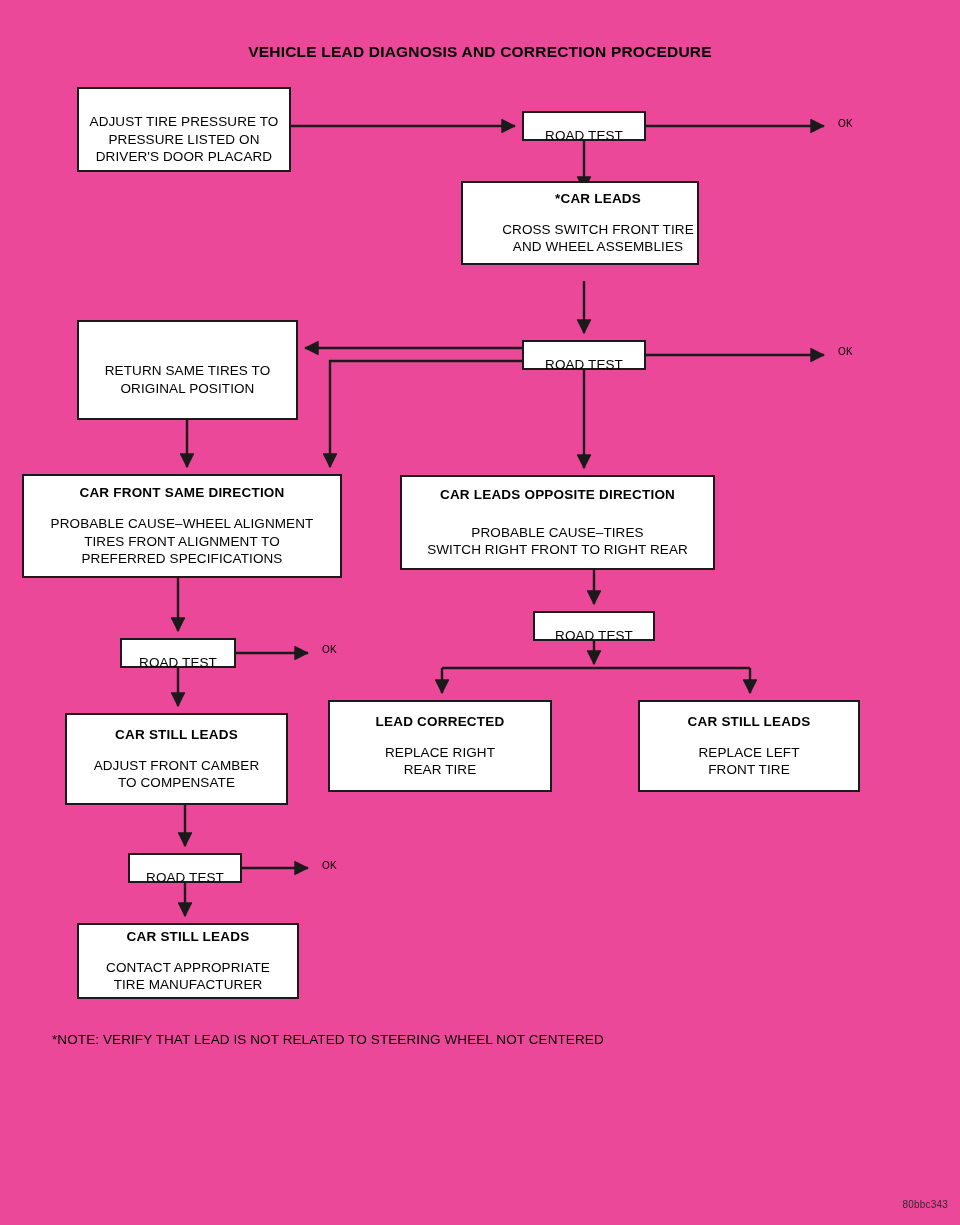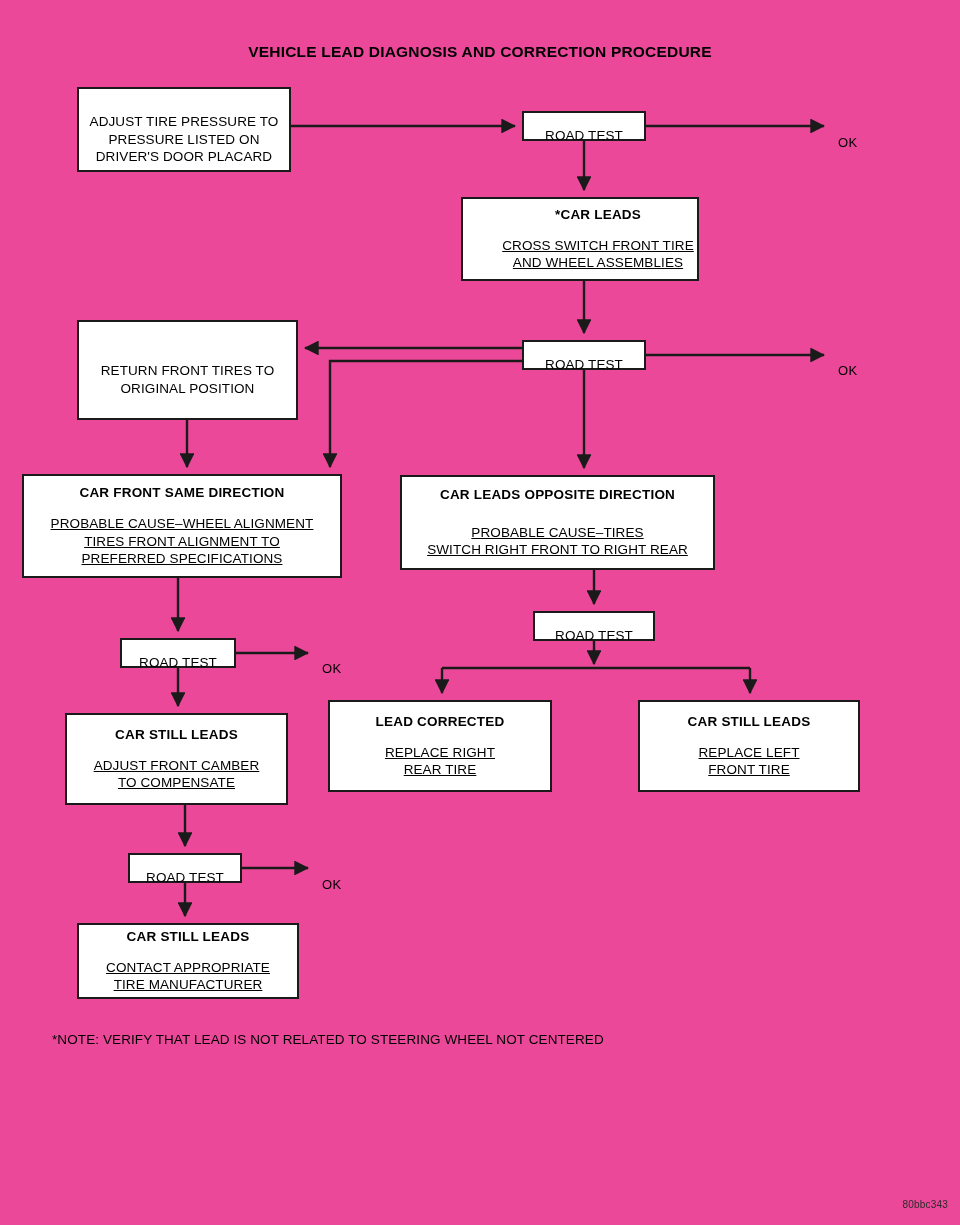--- a/index.html
+++ b/index.html
@@ -56,32 +56,30 @@
   }
   .node .bdy {
     font-weight: normal;
     font-size: 13.5px;
     letter-spacing: 0.1px;
     white-space: pre-line;
     margin-top: 20px;
   }
   .node .hdr + .bdy {
     margin-top: 13px;
-    text-decoration: underline;
   }
   .node.test {
     justify-content: center;
     border-width: 2px;
   }
   .ok-label {
     position: absolute;
-    font-size: 13px;
+    font-size: 10px;
     letter-spacing: 0.3px;
     white-space: nowrap;
-    margin-top: 17px;
   }
   #note {
     position: absolute;
     left: 52px;
     top: 1032px;
     font-size: 13.5px;
     letter-spacing: 0.1px;
     white-space: nowrap;
   }
   #figid {
@@ -154,28 +152,28 @@
   <div class="node" style="left:77px; top:87px; width:214px; height:85px;">
     <div class="bdy">ADJUST TIRE PRESSURE TO
 PRESSURE LISTED ON
 DRIVER'S DOOR PLACARD</div>
   </div>
 
   <div class="node test" style="left:522px; top:111px; width:124px; height:30px;">
     <div class="bdy">ROAD TEST</div>
   </div>
 
-  <div class="node" style="left:461px; top:197px; width:238px; height:84px;padding-left:36px;">
+  <div class="node" style="left:461px; top:181px; width:238px; height:84px;padding-left:36px;">
     <div class="hdr">*CAR LEADS</div>
     <div class="bdy">CROSS SWITCH FRONT TIRE
 AND WHEEL ASSEMBLIES</div>
   </div>
 
   <div class="node" style="left:77px; top:320px; width:221px; height:100px;">
-    <div class="bdy">RETURN FRONT TIRES TO
+    <div class="bdy">RETURN SAME TIRES TO
 ORIGINAL POSITION</div>
   </div>
 
   <div class="node test" style="left:522px; top:340px; width:124px; height:30px;">
     <div class="bdy">ROAD TEST</div>
   </div>
 
   <div class="node" style="left:22px; top:474px; width:320px; height:104px;">
     <div class="hdr">CAR FRONT SAME DIRECTION</div>
     <div class="bdy">PROBABLE CAUSE–WHEEL ALIGNMENT

